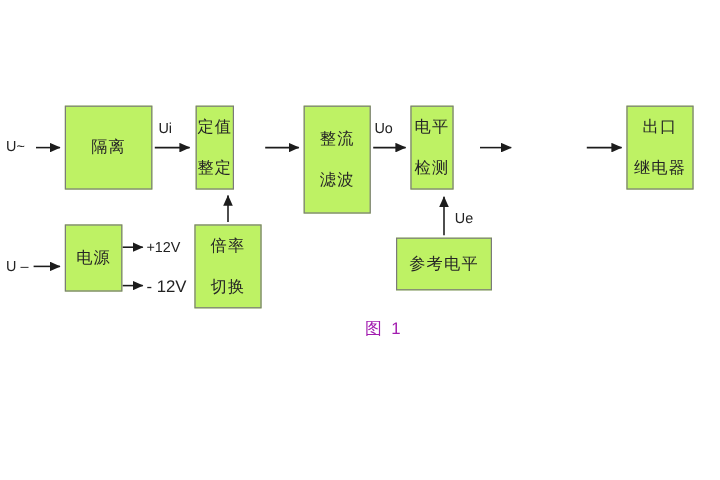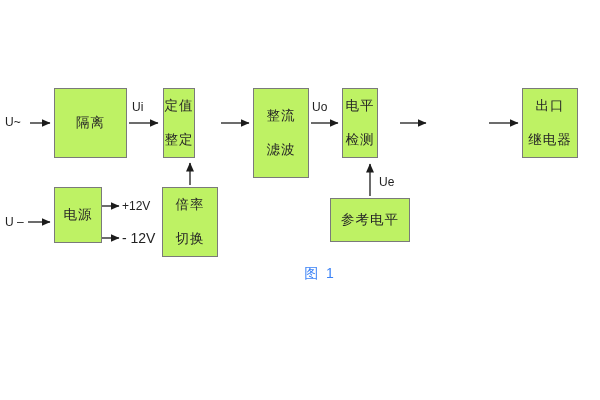--- a/index.html
+++ b/index.html
@@ -11,21 +11,21 @@
   .blk{
     position:absolute;box-sizing:border-box;border:1px solid #7a7a7a;background:#bef264;
     display:flex;flex-direction:column;justify-content:center;align-items:center;
     font-size:13.5px;line-height:34px;letter-spacing:1px;text-align:center;white-space:nowrap;
   }
   .sig{
     position:absolute;font-size:12px;line-height:16px;white-space:nowrap;color:#222222;
   }
   .caption{
     position:absolute;left:270px;top:265px;width:100px;text-align:center;
-    font-size:14px;letter-spacing:2px;color:#3b82f6;
+    font-size:14px;letter-spacing:2px;color:#a21caf;
   }
 </style>
 </head>
 <body>
 
 <div class="stage">
 
   <svg class="wires" width="600" height="400" viewBox="0 0 600 400">
     <defs>
       <marker id="ah" markerWidth="10" markerHeight="8" refX="8.5" refY="4" orient="auto" markerUnits="userSpaceOnUse">

